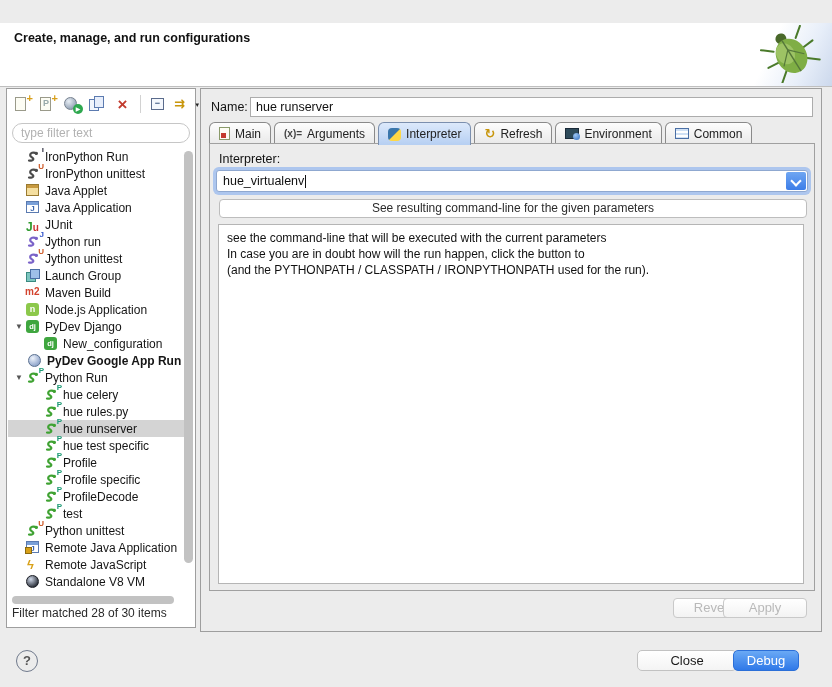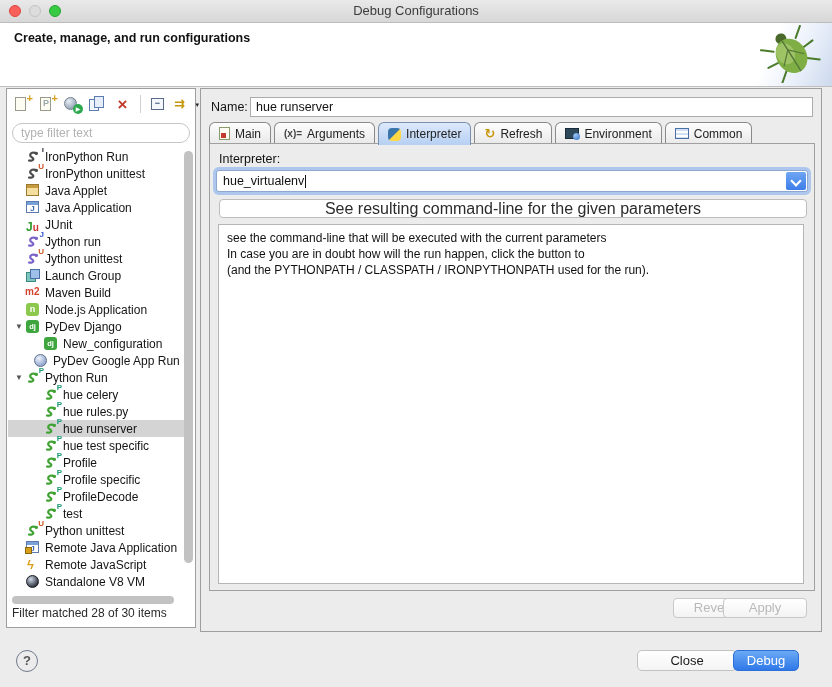--- a/index.html
+++ b/index.html
@@ -109,21 +109,21 @@
   .interp-label{position:absolute;left:9px;top:8px;font-size:12.5px;color:#111;}
   .combo{position:absolute;left:6px;top:26px;width:592px;height:22px;box-sizing:border-box;background:#fff;
     border:1px solid #8fa8d0;border-radius:3px;box-shadow:0 0 0 3px rgba(110,160,240,.5);}
   .combo .text{position:absolute;left:6px;top:3px;font-size:12.5px;color:#111;}
   .combo .caret{position:absolute;top:4px;width:1px;height:13px;background:#111;}
   .combo-btn{position:absolute;right:1px;top:1px;width:20px;height:18px;border-radius:2px;
     background:linear-gradient(#6fa6f2,#3c7de8);}
   .combo-btn .chev{position:absolute;left:6px;top:5px;width:6px;height:6px;border-left:2px solid #fff;
     border-bottom:2px solid #fff;transform:rotate(-45deg);}
   .cmd-btn{position:absolute;left:9px;top:55px;width:588px;height:19px;box-sizing:border-box;
-    border:1px solid #bdbdbd;border-radius:4px;background:#fff;font-size:16px;color:#2b2b2b;
+    border:1px solid #bdbdbd;border-radius:4px;background:#fff;font-size:12px;color:#2b2b2b;
     text-align:center;line-height:17px;cursor:default;}
   .info-box{position:absolute;left:8px;top:80px;width:586px;height:360px;box-sizing:border-box;
     border:1px solid #b5b5b5;background:#fff;padding:5px 8px;font-size:12px;color:#111;line-height:16px;}
   .btn{position:absolute;height:20px;box-sizing:border-box;border:1px solid #c9c9c9;border-radius:4px;
     background:linear-gradient(#ffffff,#f3f3f3);font-size:13px;text-align:center;line-height:18px;cursor:default;}
   .btn.disabled{color:#b9b9b9;}
   .revert-btn{left:428px;top:509px;width:80px;margin-left:44px;}
   .apply-btn{left:522px;top:509px;width:84px;}
   
   .help-btn{position:absolute;left:16px;top:650px;width:22px;height:22px;border-radius:50%;
@@ -134,26 +134,20 @@
     font-size:13px;color:#1a1a1a;text-align:center;line-height:19px;}
   .debug-btn{position:absolute;left:733px;top:650px;width:66px;height:21px;box-sizing:border-box;
     border:1px solid #2b6fd8;border-radius:5px;background:linear-gradient(#6aa9f5,#2f79e8);
     font-size:13px;color:#fff;text-align:center;line-height:19px;}
 </style>
 </head>
 <body>
 
 <div class="app">
 
-  <div class="titlebar">
-    <span class="light red"></span>
-    <span class="light gray"></span>
-    <span class="light green"></span>
-    <div class="title">Debug Configurations</div>
-  </div>
 
   <div class="header">
     <div class="bug-bg"></div>
     <h1>Create, manage, and run configurations</h1>
     <svg class="bug" width="62" height="58" viewBox="0 0 62 58">
       <g transform="rotate(-32 31 30)">
         <g stroke="#4a7a2a" stroke-width="2" stroke-linecap="round" fill="none">
           <path d="M18 18 L8 10"></path>
             <path d="M16 30 L5 29"></path>
             <path d="M19 41 L9 49"></path>
@@ -282,21 +276,21 @@
           </span>
           <span class="label">PyDev Django</span>
         </div>
         <div class="tree-row" style="padding-left: 22px;">
           <span class="arrow"></span>
           <span class="tico">
             <span class="dj">dj</span>
           </span>
           <span class="label">New_configuration</span>
         </div>
-        <div class="tree-row" style="padding-left: 12px;">
+        <div class="tree-row" style="padding-left: 6px; font-weight: bold;">
           <span class="arrow"></span>
           <span class="tico">
             <span class="gae"></span>
           </span>
           <span class="label">PyDev Google App Run</span>
         </div>
         <div class="tree-row" style="padding-left: 4px;">
           <span class="arrow">▼</span>
           <span class="tico"><svg width="15" height="15" viewBox="0 0 16 16">
               <path d="M12.3 4.6C8.8 2.8 5.6 4.2 5.5 6.4c-.1 2.3 3.4 2.7 3.4 4.3 0 1.5-2.6 2.1-4.6 1.6" fill="none" stroke="#3fa232" stroke-width="2.4" stroke-linecap="round"></path>

